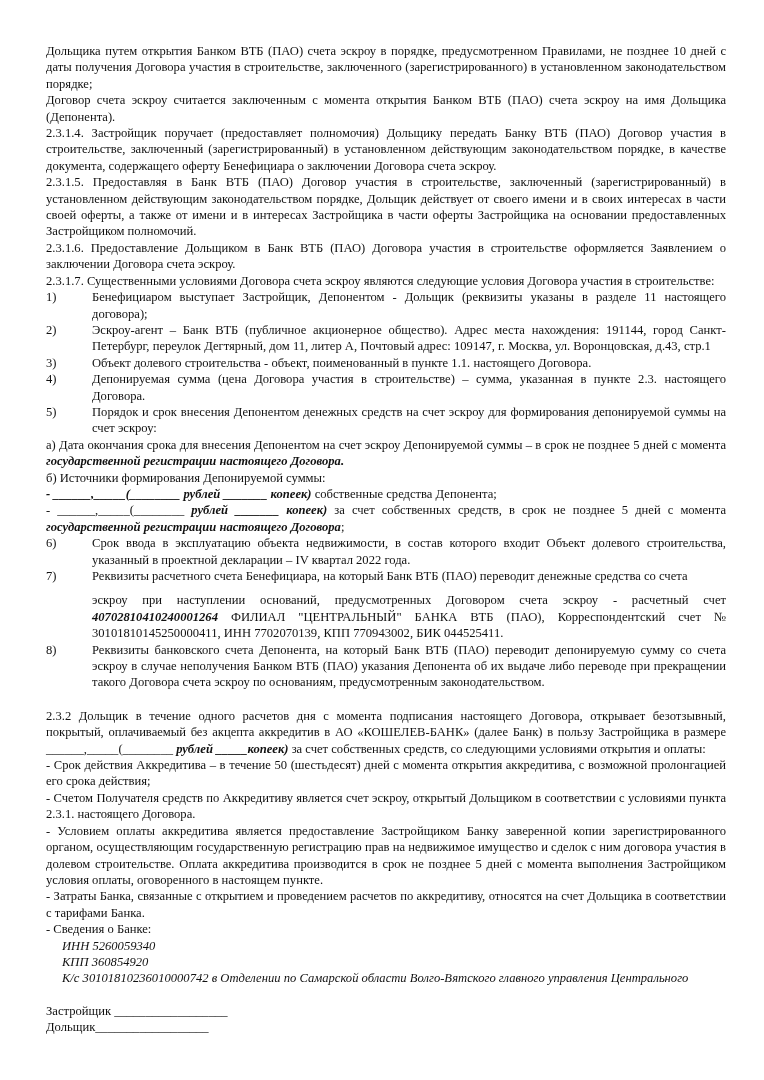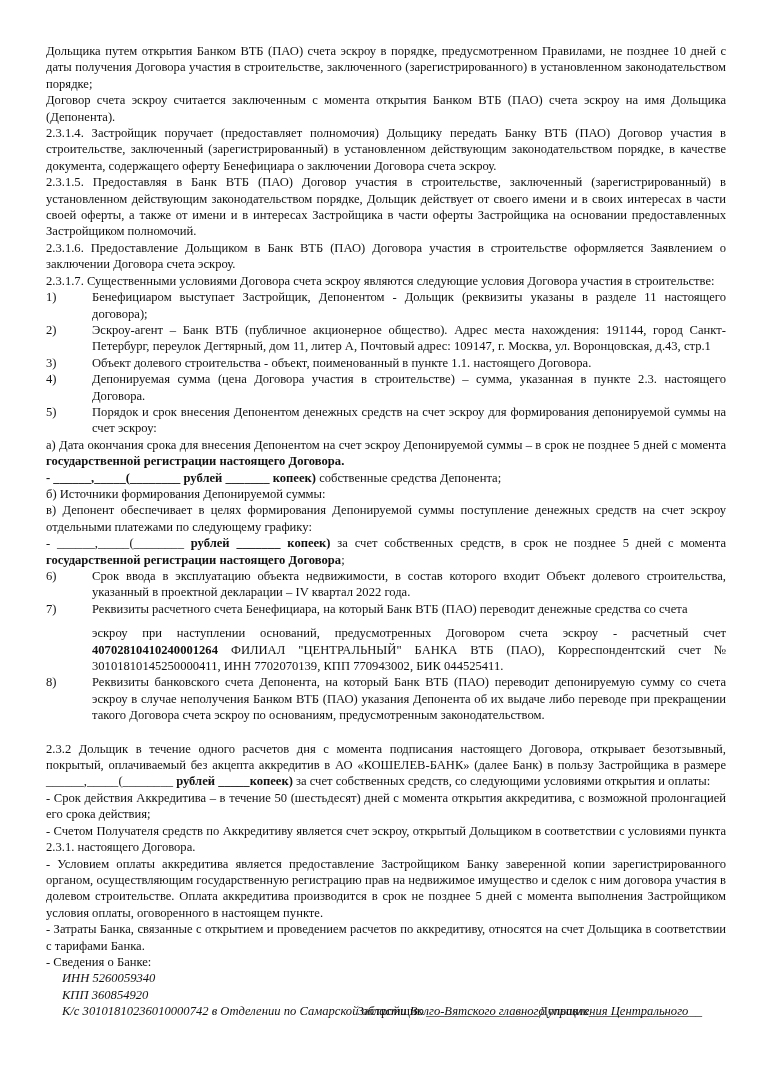--- a/index.html
+++ b/index.html
@@ -8,32 +8,32 @@
     position: relative;
     width: 764px; height: 956px;
     box-sizing: border-box;
     padding: 43px 38px 0 46px;
     font-family: "Liberation Serif", serif;
     font-size: 12.6px;
     line-height: 16.4px;
     color: #111;
   }
   p { margin: 0; text-align: justify; }
-  .b { font-weight: bold; }
+  .b { font-weight: bold; font-style: italic; }
   .li { display: flex; text-align: justify; }
   .li .num { width: 46px; flex: 0 0 46px; }
   .li .txt { flex: 1; text-align: justify; }
   .gap-sm { height: 8px; }
   .gap-md { height: 17px; }
   .indent-block { padding-left: 46px; }
   .bank { padding-left: 16px; font-style: italic; }
   .bank p { text-align: left; }
   .sign-row {
     position: absolute; left: 46px; right: 62px; top: 1003px;
-    display: flex; justify-content: flex-end;
+    display: flex; justify-content: space-between; flex-direction: column;
   }
   .sign-row span { white-space: pre; }
 </style>
 </head>
 <body>
 
 <div class="page">
   <p>Дольщика путем открытия Банком ВТБ (ПАО) счета эскроу в порядке, предусмотренном Правилами, не позднее 10 дней с даты получения Договора участия в строительстве, заключенного (зарегистрированного) в установленном законодательством порядке;</p>
   <p>Договор счета эскроу считается заключенным с момента открытия Банком ВТБ (ПАО) счета эскроу на имя Дольщика (Депонента).</p>
   <p>2.3.1.4. Застройщик поручает (предоставляет полномочия) Дольщику передать Банку ВТБ (ПАО) Договор участия в строительстве, заключенный (зарегистрированный) в установленном действующим законодательством порядке, в качестве документа, содержащего оферту Бенефициара о заключении Договора счета эскроу.</p>
@@ -60,25 +60,24 @@
     </div>
     <div class="li">
       <span class="num">5)</span>
       <span class="txt">Порядок и срок внесения Депонентом денежных средств на счет эскроу для формирования депонируемой суммы на счет эскроу:</span>
     </div>
   </div>
 
   <p>
     <span>а) Дата окончания срока для внесения Депонентом на счет эскроу Депонируемой суммы – в срок не позднее 5 дней с момента </span><span class="b">государственной регистрации настоящего Договора.</span>
   </p>
+  <p>б) Источники формирования Депонируемой суммы:</p>
   <p>
     <span class="b">-  ______,_____(________ </span><span class="b">рублей _______ копеек)</span><span> собственные средства Депонента;</span>
   </p>
-  <p>б) Источники формирования Депонируемой суммы:</p>
-  <p>в) Депонент обеспечивает в целях формирования Депонируемой суммы поступление денежных средств на счет эскроу отдельными платежами по следующему графику:</p>
   <p>
     <span>- ______,_____(________ </span><span class="b">рублей _______ копеек)</span><span> за счет собственных средств, в срок не позднее 5 дней с момента </span><span class="b">государственной регистрации настоящего Договора</span><span>;</span>
   </p>
 
   <div>
     <div class="li">
       <span class="num">6)</span>
       <span class="txt">Срок ввода в эксплуатацию объекта недвижимости, в состав которого входит Объект долевого строительства, указанный в проектной декларации – IV квартал 2022 года.</span>
     </div>
     <div class="li">

